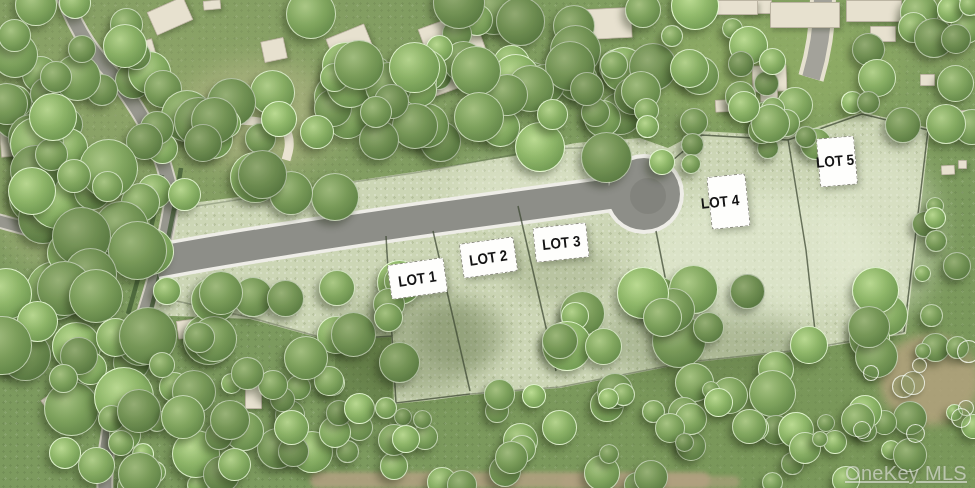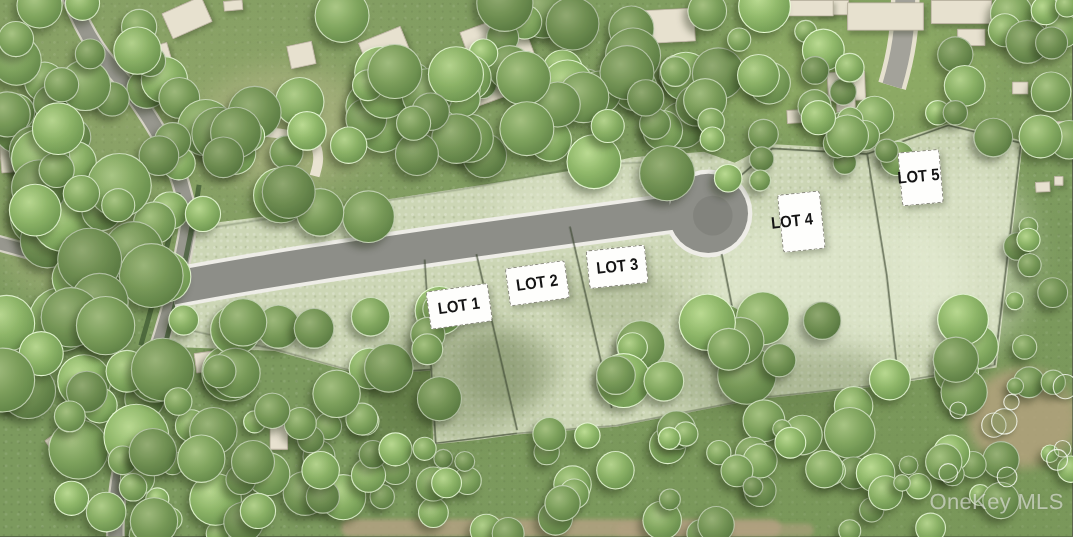--- a/index.html
+++ b/index.html
@@ -41,22 +41,22 @@
     box-shadow:-4px 5px 7px rgba(28,40,16,.38);}
   .ringtree{position:absolute;border-radius:50%;background:rgba(110,140,80,.22);
     border:1.5px solid rgba(250,252,245,.8);box-shadow:-2px 3px 4px rgba(28,40,16,.25);}
   .lot-label{position:absolute;z-index:6;}
   .lot-box{background:#fefefc;border:1.5px dashed rgba(128,128,116,.9);border-radius:3px;
     box-shadow:2px 3px 6px rgba(40,50,25,.30);display:flex;align-items:center;justify-content:center;}
   .lot-box.plain{display:block;}
   .lot-text{font-weight:bold;font-size:15px;color:#141414;white-space:nowrap;
     transform:scaleX(.9);letter-spacing:0px;}
   .lot-text.floating{position:absolute;transform-origin:left center;}
-  .watermark{position:absolute;right:8px;bottom:19px;z-index:7;font-size:20px;
-    color:rgba(248,248,245,.55);letter-spacing:.3px;text-shadow:0 0 2px rgba(70,70,70,.25);}
+  .watermark{position:absolute;right:8px;bottom:3px;z-index:7;font-size:20px;
+    color:rgba(248,248,245,.55);letter-spacing:.3px;text-shadow:0 0 2px rgba(70,70,70,.25);text-decoration:underline;}
 </style>
 </head>
 <body>
 
 <div class="stage">
 
   <div class="parcel"></div>
 
   <div class="patch blur12" style="left:340px;top:290px;width:150px;height:105px;background:rgba(75,95,50,.30);"></div>
   <div class="patch blur12" style="left:600px;top:295px;width:200px;height:90px;background:rgba(80,100,55,.25);"></div>

